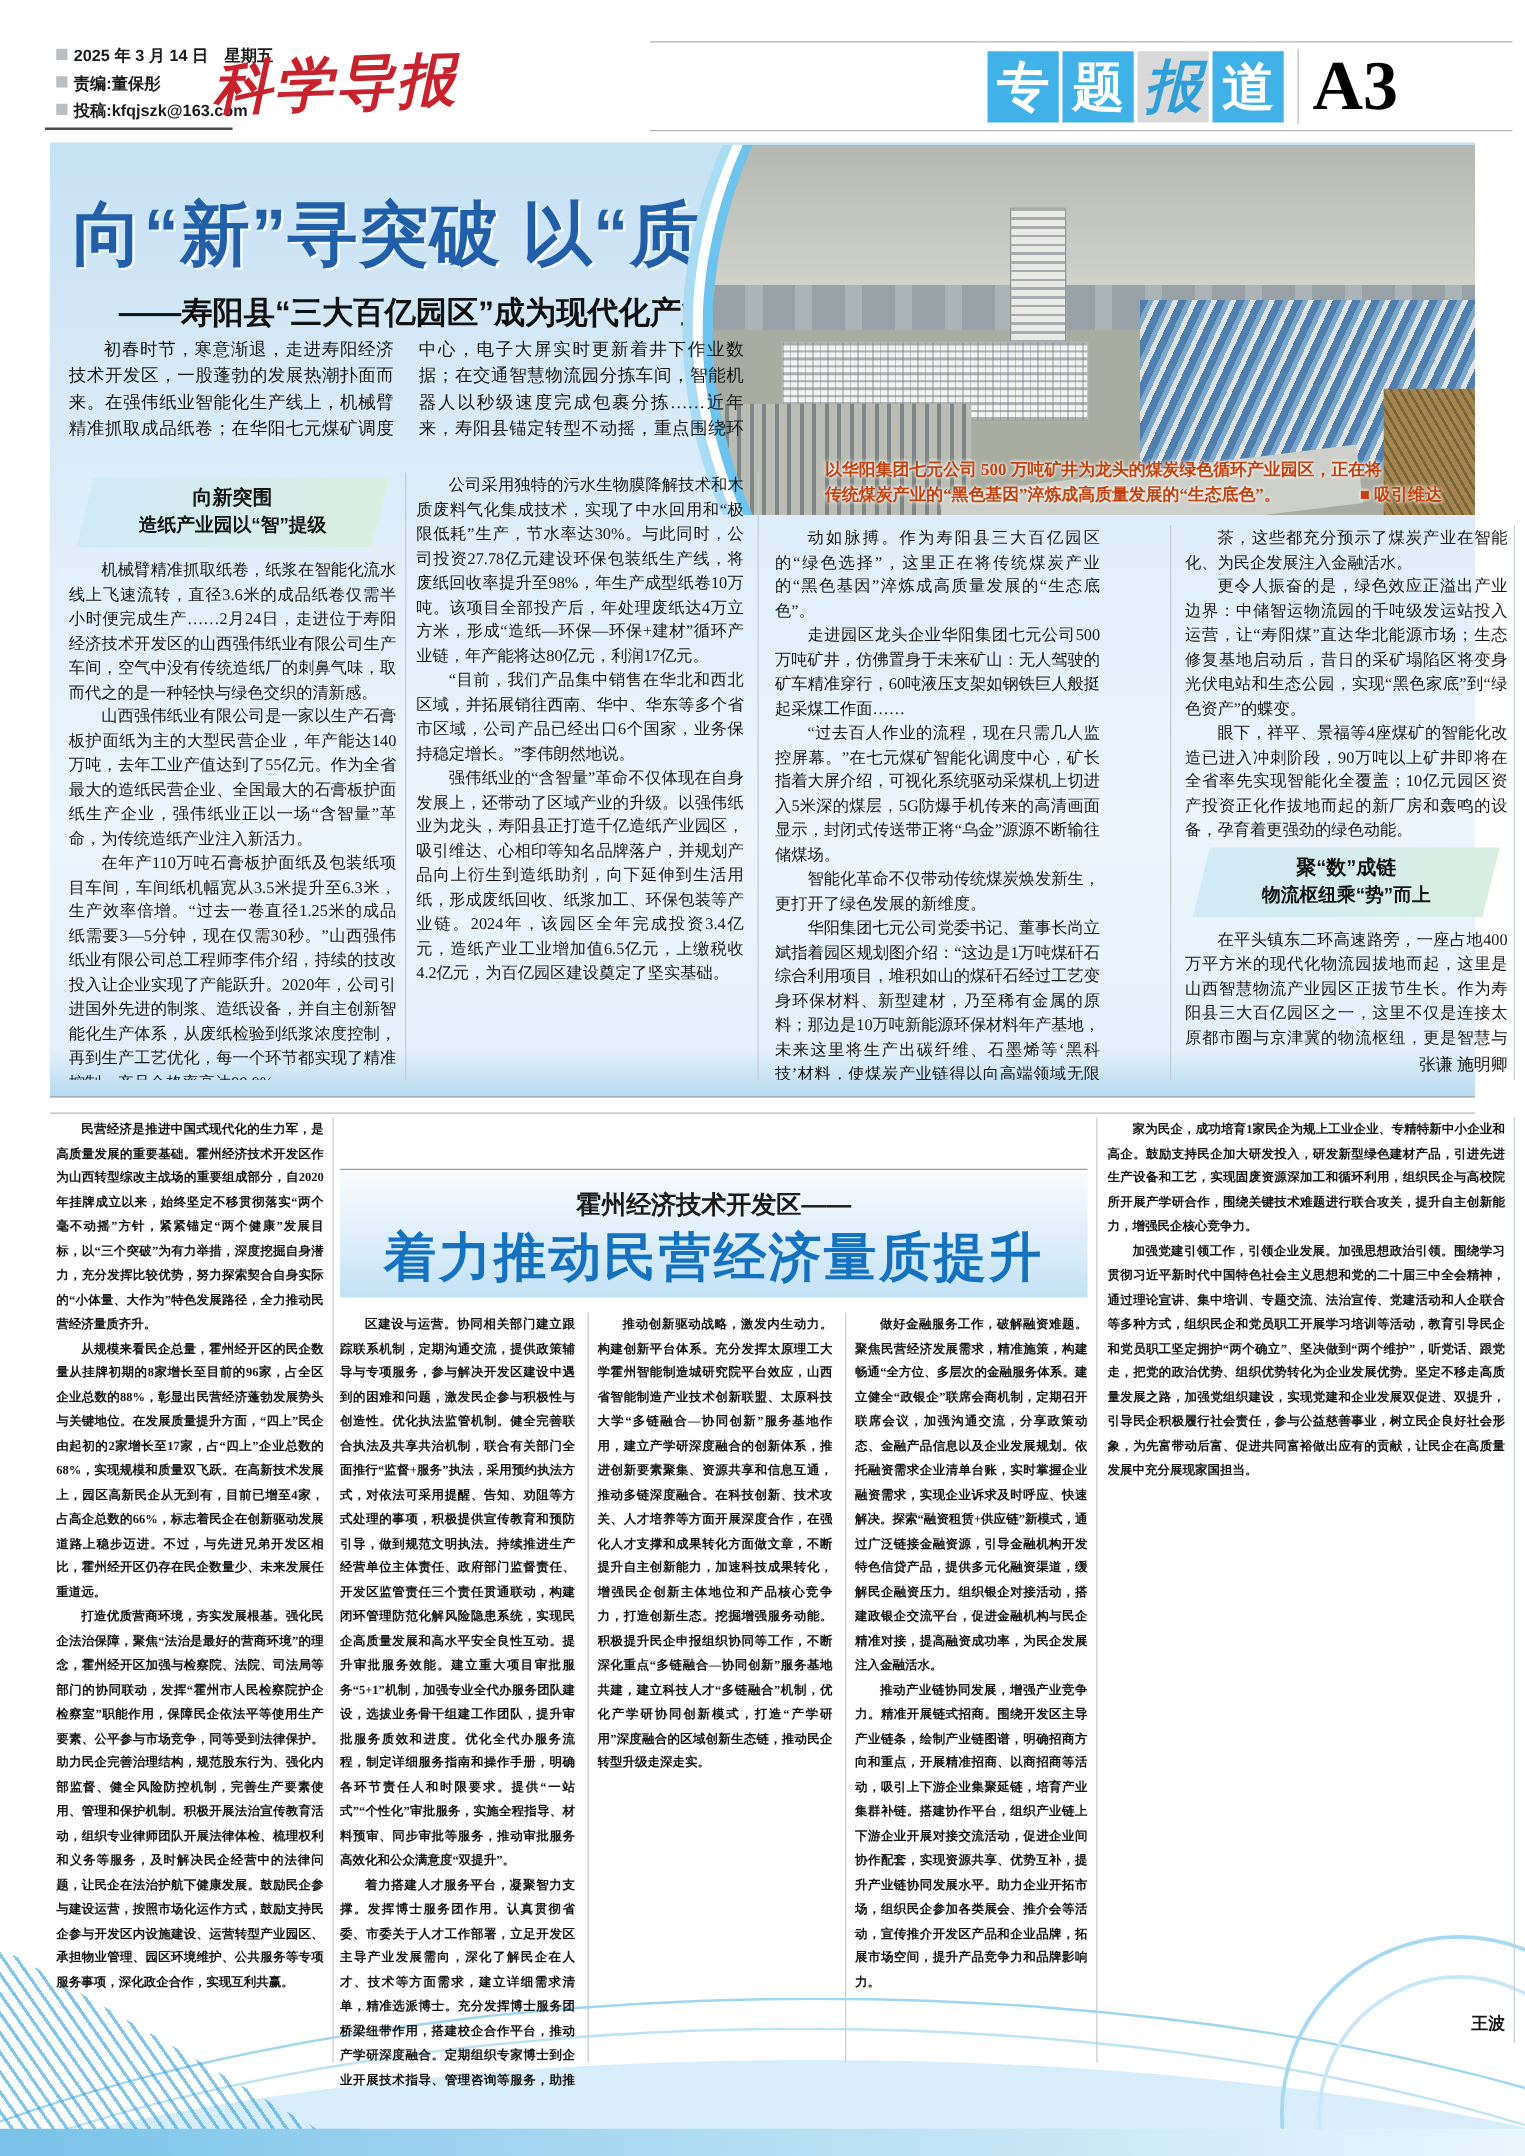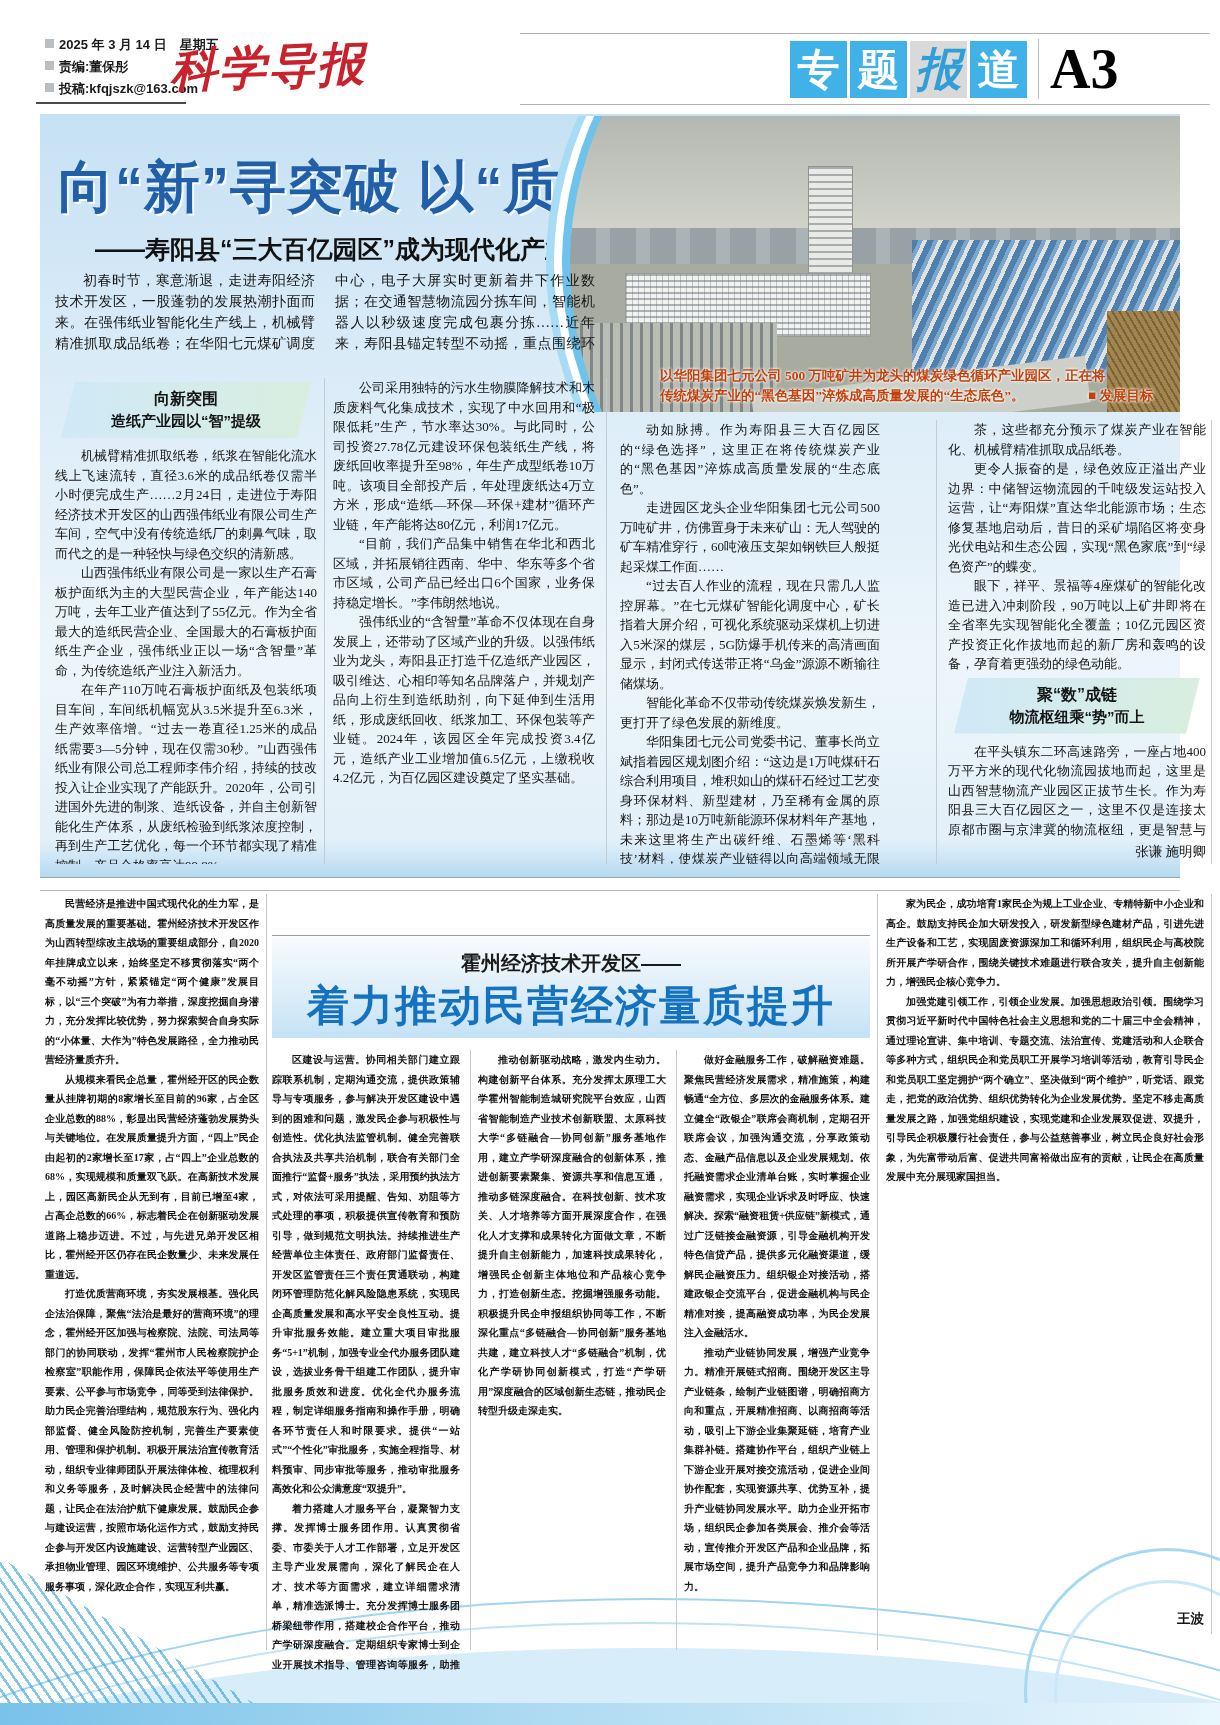--- a/index.html
+++ b/index.html
@@ -150,21 +150,21 @@
   <div class="ph-sheds"></div>
   <div class="ph-tall"></div>
   <div class="ph-long"></div>
   <div class="ph-park"></div>
   <div class="ph-road"></div>
   <div class="ph-trees"></div>
 </div>
 <div class="abs photo-caption">
   <span>以华阳集团七元公司 500 万吨矿井为龙头的煤炭绿色循环产业园区，正在将</span><br>
   <span>传统煤炭产业的“黑色基因”淬炼成高质量发展的“生态底色”。</span>
-  <span style="margin-left:60px;">■ 发展目标</span>
+  <span style="margin-left:60px;">■ 吸引维达</span>
 </div>
 
 <div class="abs intro">
   <p>初春时节，寒意渐退，走进寿阳经济技术开发区，一股蓬勃的发展热潮扑面而来。在强伟纸业智能化生产线上，机械臂精准抓取成品纸卷；在华阳七元煤矿调度中心，电子大屏实时更新着井下作业数据；在交通智慧物流园分拣车间，智能机器人以秒级速度完成包裹分拣……近年来，寿阳县锚定转型不动摇，重点围绕环保造纸产业、煤炭绿色循环产业、智慧交通物流产业三大百亿园区建设，为寿阳经济高质量发展按下“快进键”。2024 年，全县地区生产总值实现增长 5%，居晋中市第一。</p>
 </div>
 
 <div class="abs vr" style="left:324px;top:378px;height:486px;"></div>
 <div class="abs vr" style="left:606px;top:378px;height:486px;"></div>
 <div class="abs vr" style="left:936px;top:420px;height:444px;"></div>
 <div class="abs vr" style="left:1211px;top:420px;height:444px;"></div>
@@ -195,21 +195,21 @@
       <p>动如脉搏。作为寿阳县三大百亿园区的“绿色选择”，这里正在将传统煤炭产业的“黑色基因”淬炼成高质量发展的“生态底色”。</p>
       <p>走进园区龙头企业华阳集团七元公司500万吨矿井，仿佛置身于未来矿山：无人驾驶的矿车精准穿行，60吨液压支架如钢铁巨人般挺起采煤工作面……</p>
       <p>“过去百人作业的流程，现在只需几人监控屏幕。”在七元煤矿智能化调度中心，矿长指着大屏介绍，可视化系统驱动采煤机上切进入5米深的煤层，5G防爆手机传来的高清画面显示，封闭式传送带正将“乌金”源源不断输往储煤场。</p>
       <p>智能化革命不仅带动传统煤炭焕发新生，更打开了绿色发展的新维度。</p>
       <p>华阳集团七元公司党委书记、董事长尚立斌指着园区规划图介绍：“这边是1万吨煤矸石综合利用项目，堆积如山的煤矸石经过工艺变身环保材料、新型建材，乃至稀有金属的原料；那边是10万吨新能源环保材料年产基地，未来这里将生产出碳纤维、石墨烯等‘黑科技’材料，使煤炭产业链得以向高端领域无限延展。”</p>
     </div>
 </div>
 
 <div class="abs tcol c4">
   <div>
-      <p>茶，这些都充分预示了煤炭产业在智能化、机械臂精准抓取成品纸卷。</p>
+      <p>茶，这些都充分预示了煤炭产业在智能化、为民企发展注入金融活水。</p>
       <p>更令人振奋的是，绿色效应正溢出产业边界：中储智运物流园的千吨级发运站投入运营，让“寿阳煤”直达华北能源市场；生态修复基地启动后，昔日的采矿塌陷区将变身光伏电站和生态公园，实现“黑色家底”到“绿色资产”的蝶变。</p>
       <p>眼下，祥平、景福等4座煤矿的智能化改造已进入冲刺阶段，90万吨以上矿井即将在全省率先实现智能化全覆盖；10亿元园区资产投资正化作拔地而起的新厂房和轰鸣的设备，孕育着更强劲的绿色动能。</p>
     </div>
   <div class="subbox">
     <div class="t1">聚“数”成链</div>
     <div class="t2">物流枢纽乘“势”而上</div>
   </div>
   <div>
       <p>在平头镇东二环高速路旁，一座占地400万平方米的现代化物流园拔地而起，这里是山西智慧物流产业园区正拔节生长。作为寿阳县三大百亿园区之一，这里不仅是连接太原都市圈与京津冀的物流枢纽，更是智慧与绿色交织的物流产业重地。自2018年启动建设以来，已吸引山西交控集团、山西路桥集团等龙头企业入驻，总投资85亿元，分两期打造集物流、产业、服务于一体的综合性智慧园区。</p>
     </div>

